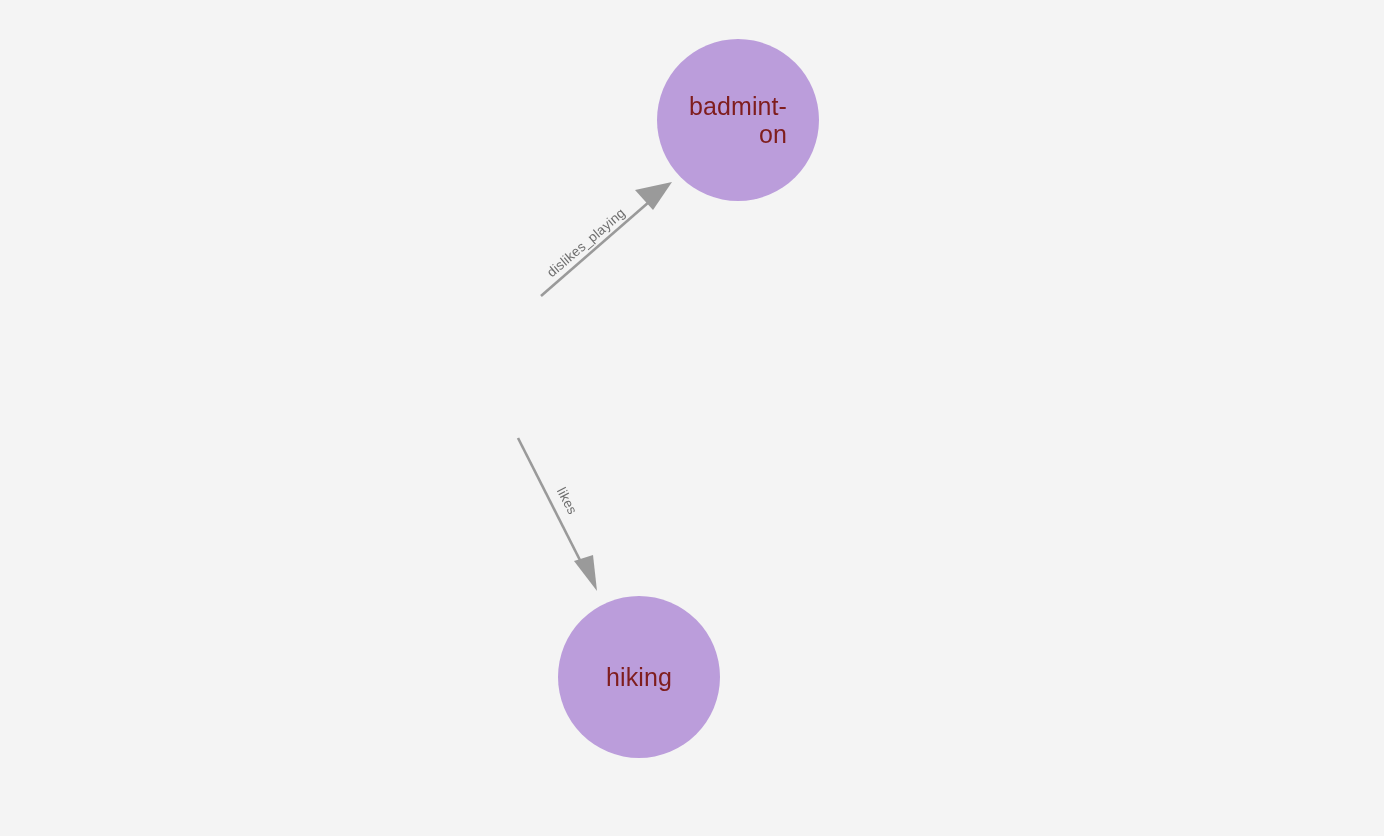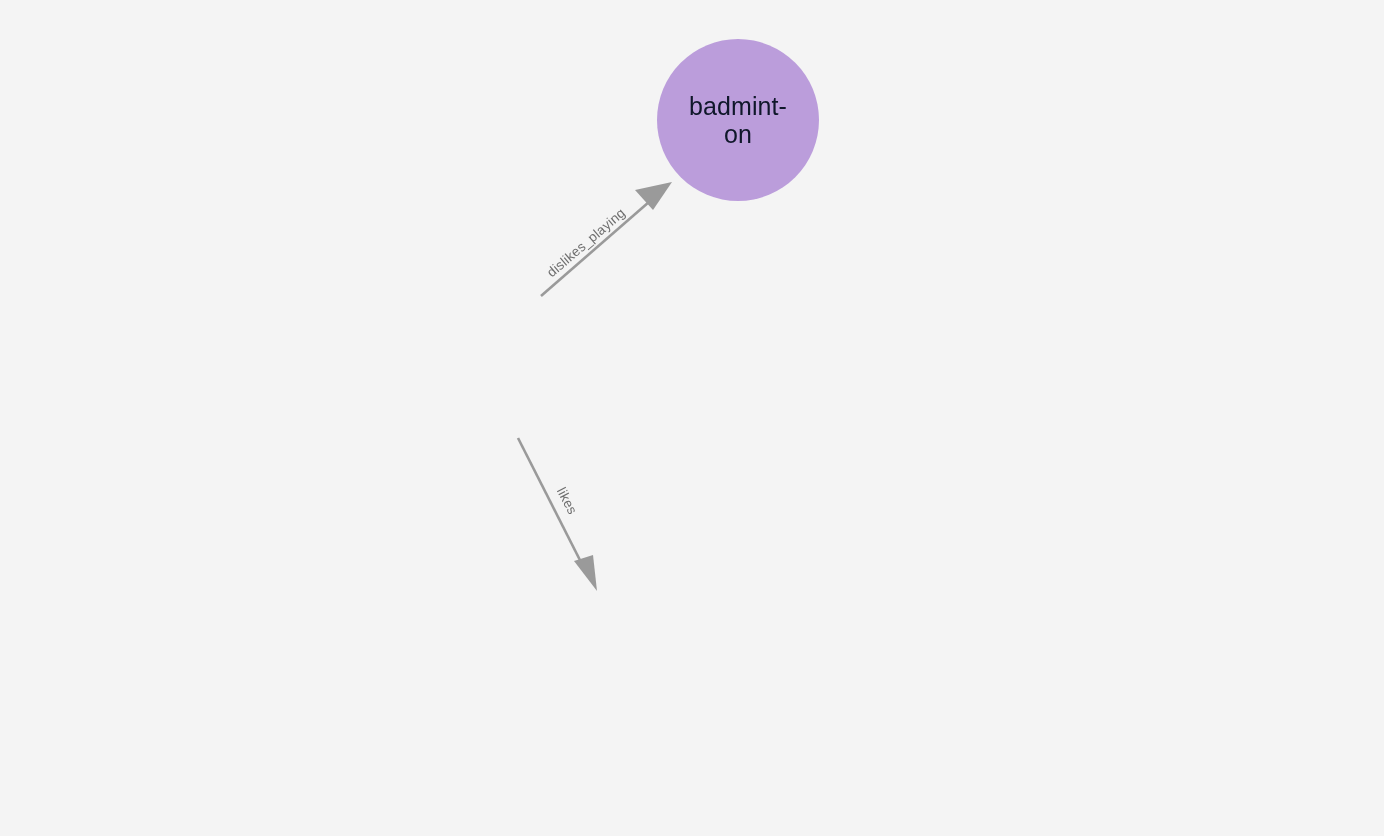--- a/index.html
+++ b/index.html
@@ -44,27 +44,28 @@
   .node {
     position: absolute;
     border-radius: 50%;
     display: flex;
     align-items: center;
     justify-content: center;
     box-sizing: border-box;
     text-align: center;
   }
   .node-label {
-    color: #0f172a;
+    color: #7f1d1d;
     font-family: "Liberation Sans", sans-serif;
     font-size: 25px;
     line-height: 28px;
     letter-spacing: 0.1px;
     white-space: pre-line;
     pointer-events: none;
+    text-align: right;
   }
 </style>
 </head>
 <body>
 
 <div id="graph-canvas">
 
   <svg id="graph-svg" viewBox="0 0 1384 836" xmlns="http://www.w3.org/2000/svg">
 
     <g>
@@ -78,14 +79,17 @@
       <polygon class="edge-arrow" points="597,591 574,561 593,555"></polygon>
       <text class="edge-label" x="563" y="503" transform="rotate(62.5 563 503)" text-anchor="middle">likes</text>
     </g>
   </svg>
 
   <div class="node" style="left:657px; top:39px; width:162px; height:162px; background:#bb9ddb;">
     <span class="node-label">badmint-<br>on</span>
   </div>
 
 
+  <div class="node" style="left:558px; top:596px; width:162px; height:162px; background:#bb9ddb;">
+    <span class="node-label">hiking</span>
+  </div>
 
 </div>
 
 </body></html>

